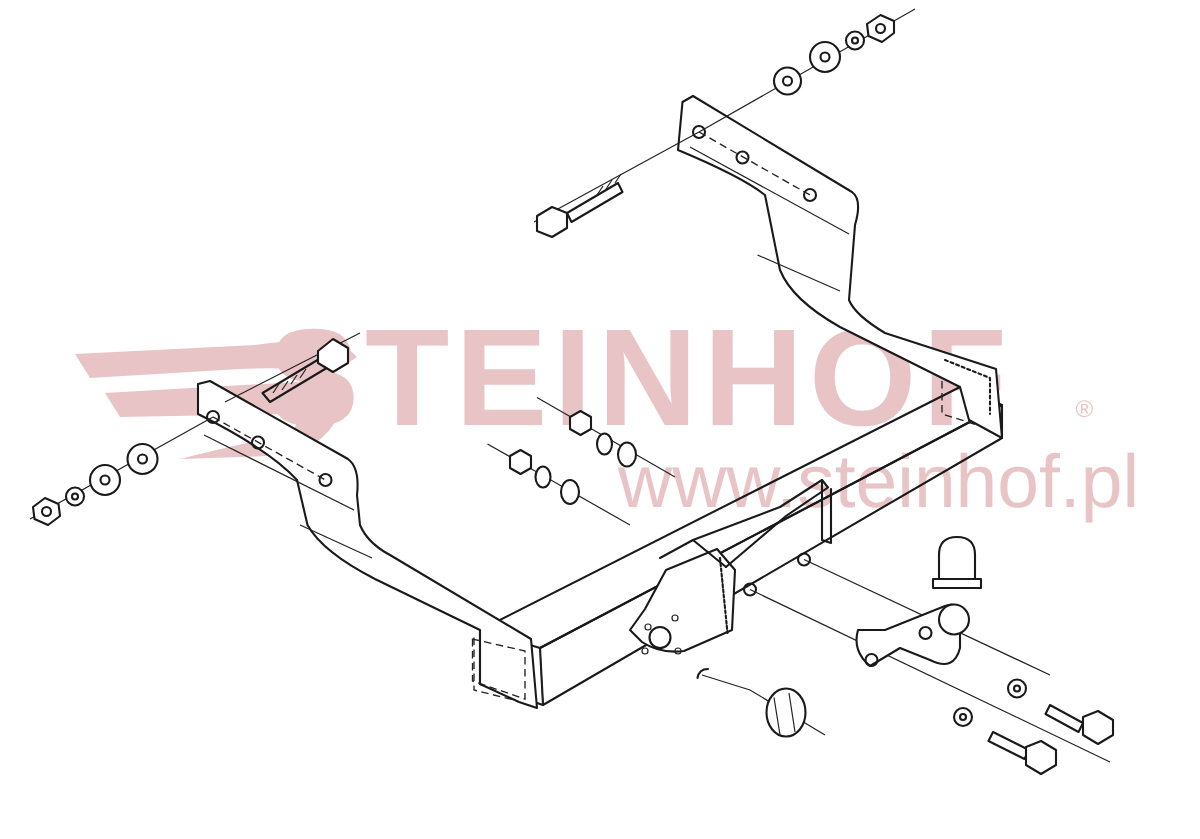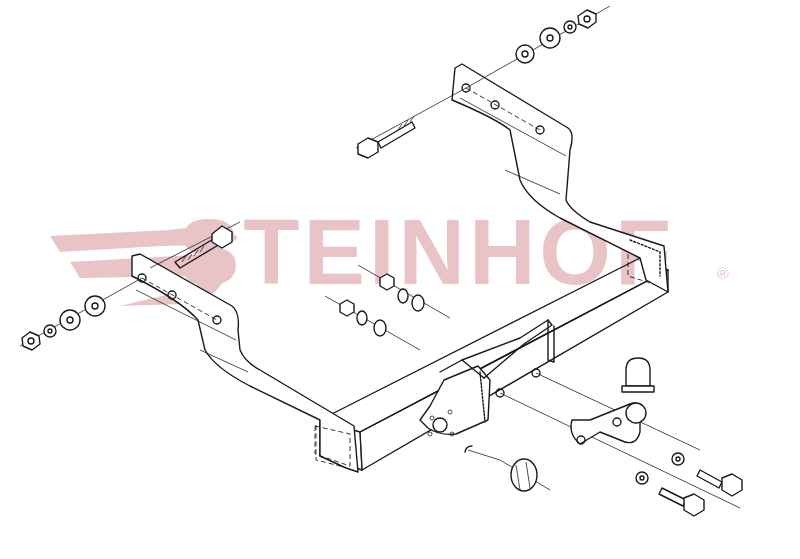--- a/index.html
+++ b/index.html
@@ -20,20 +20,21 @@
 
 <div id="canvas">
 
   <svg width="800" height="559">
     <path d="M50 236 L170 230 Q225 222 238 238 L220 250 Q200 244 160 246 L60 252 Z" fill="#e9c4c6"></path>
     <path d="M70 262 L210 254 Q232 256 226 276 Q215 302 180 304 L120 306 Q160 296 190 290 Q205 282 190 276 L80 278 Z" fill="#e9c4c6"></path>
   </svg>
 
   <div class="wm-text" id="wm-brand">STEINHOF</div>
   <div class="wm-text" id="wm-reg">®</div>
+  <div class="wm-text" id="wm-url">www.steinhof.pl</div>
 
   <svg width="800" height="559" viewBox="0 0 800 559">
 
     <g>
       <path class="ln" d="M320 420 L640 258 L668 270 L360 432 Z"></path>
       <path class="ln" d="M360 432 L668 270 L668 292 L362 470 Z"></path>
       <path class="ln" d="M320 420 L320 456 L362 470"></path>
       <path class="dash" d="M316 425 L316 460 L356 470"></path>
       <path class="dash" d="M628 254 L628 276 L660 286"></path>
       <path class="thin" d="M360 432 L362 470"></path>

